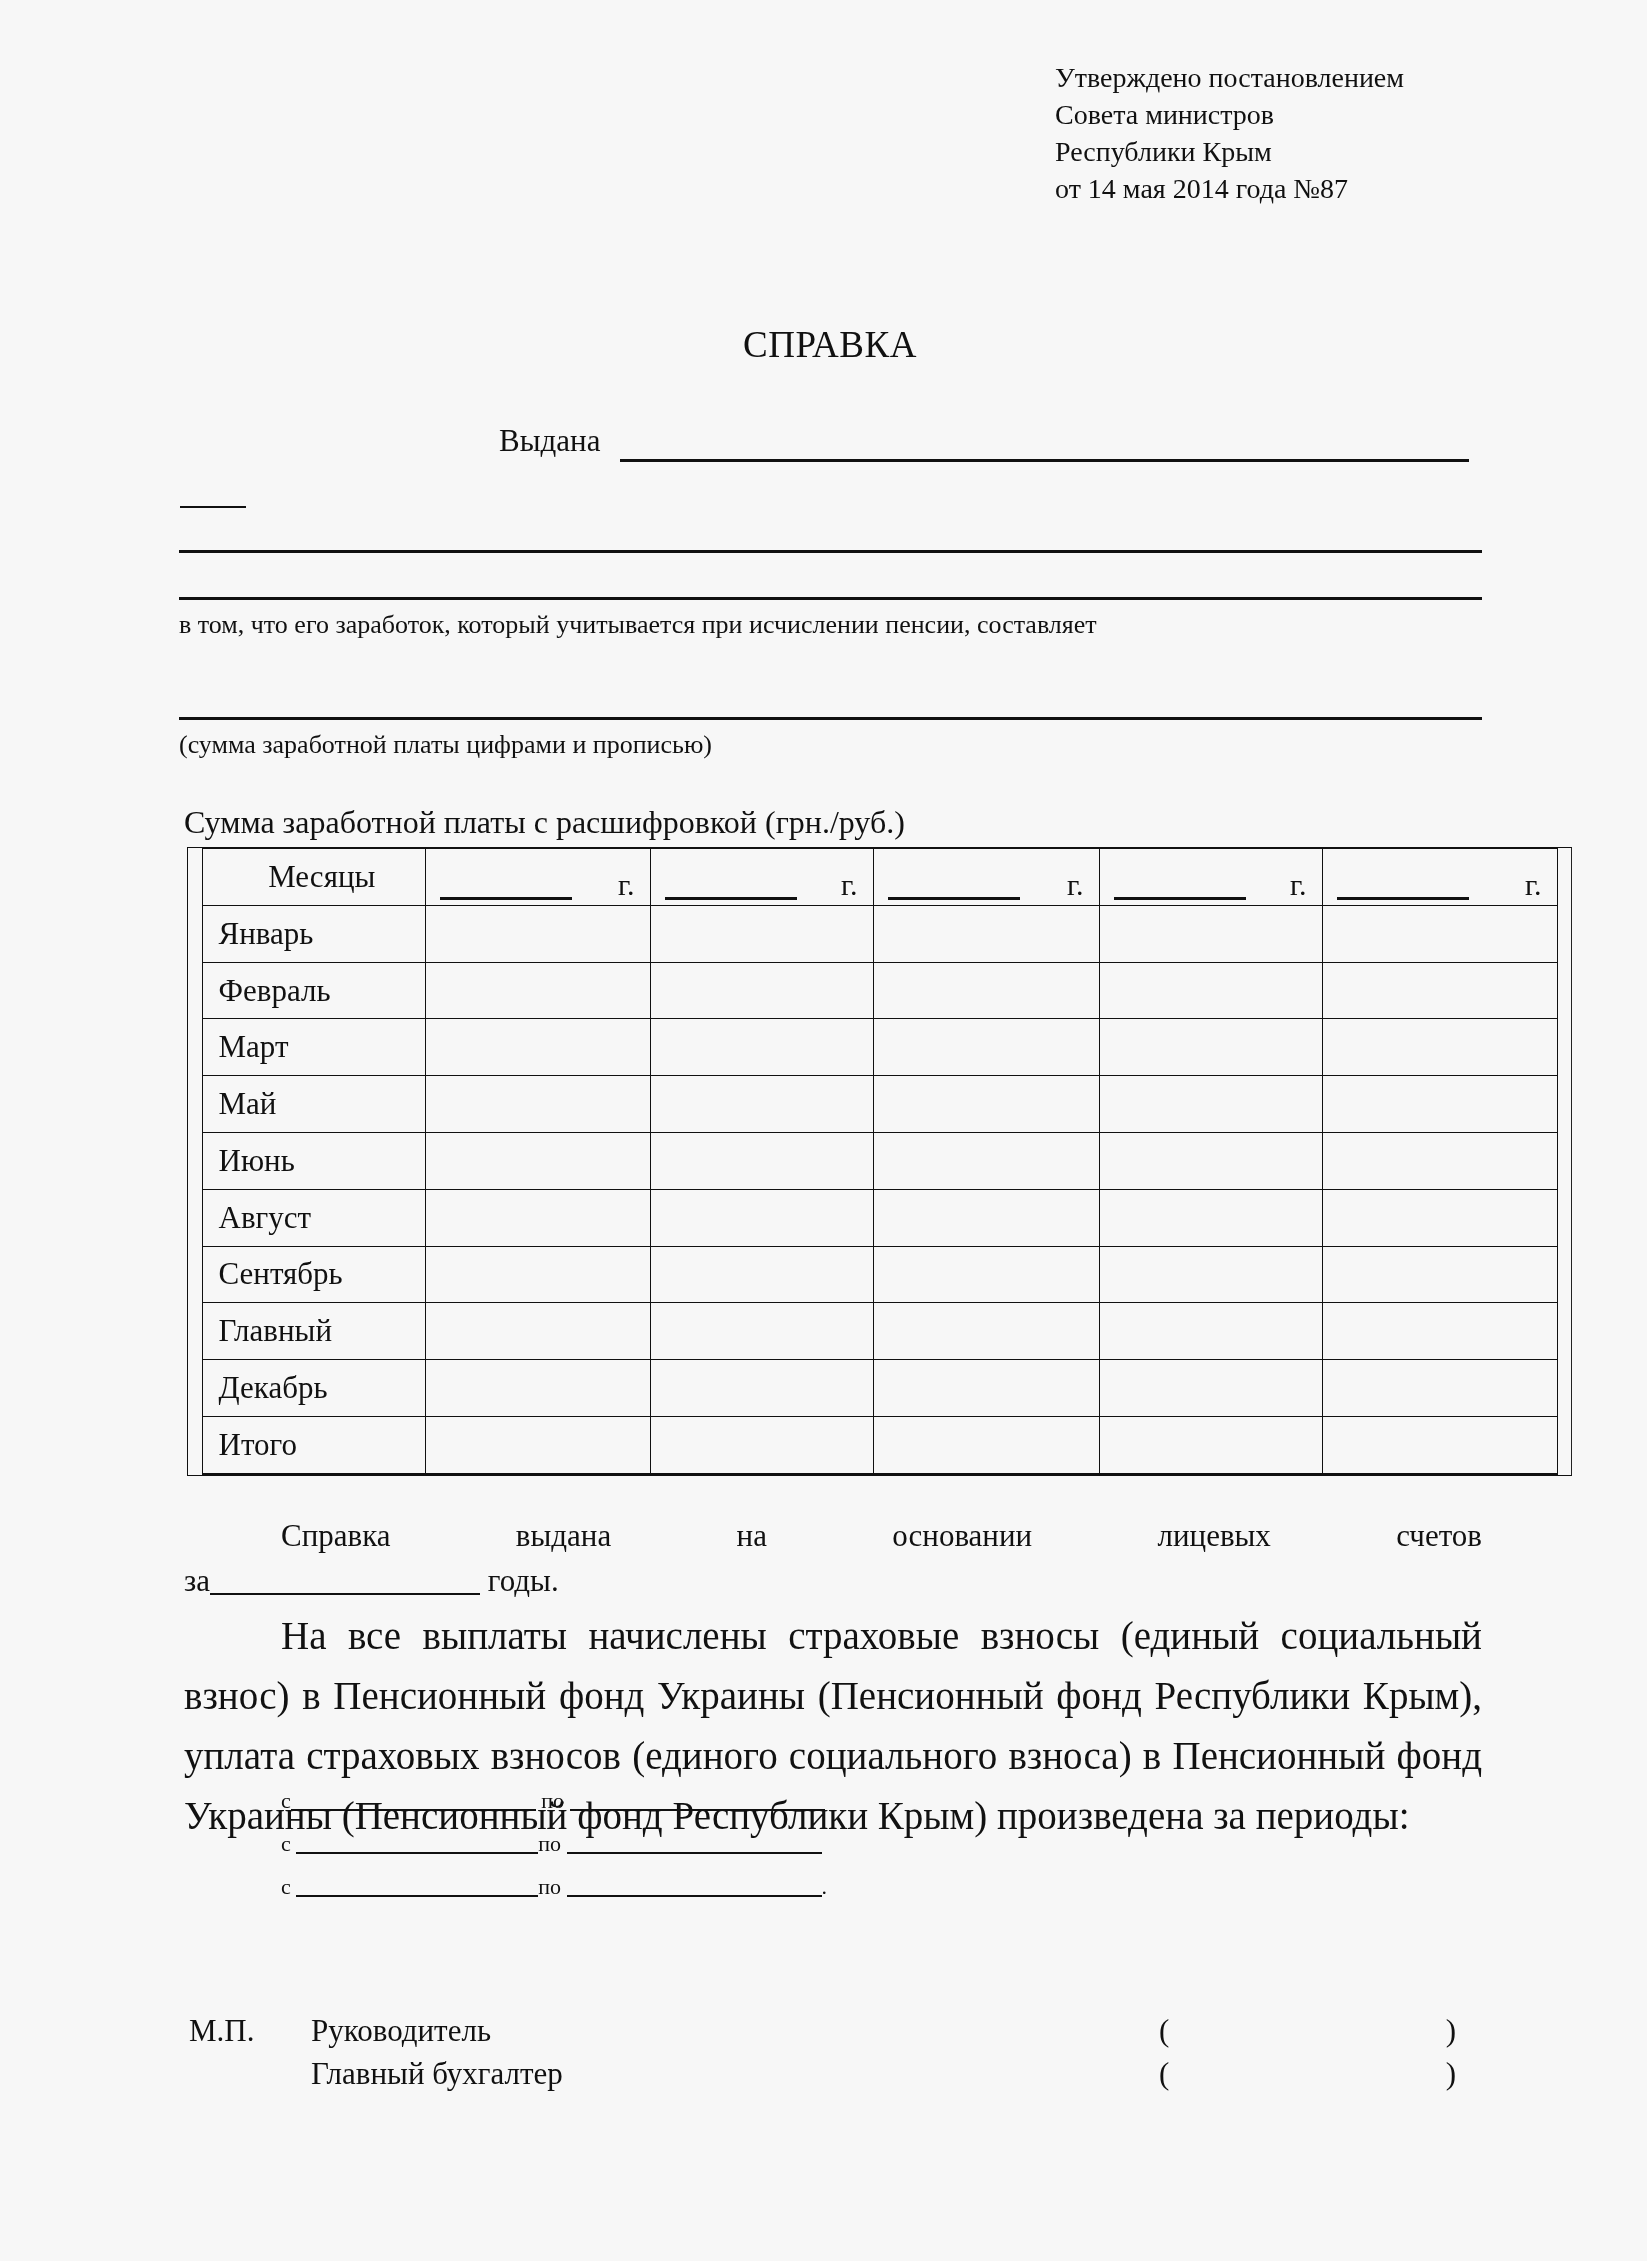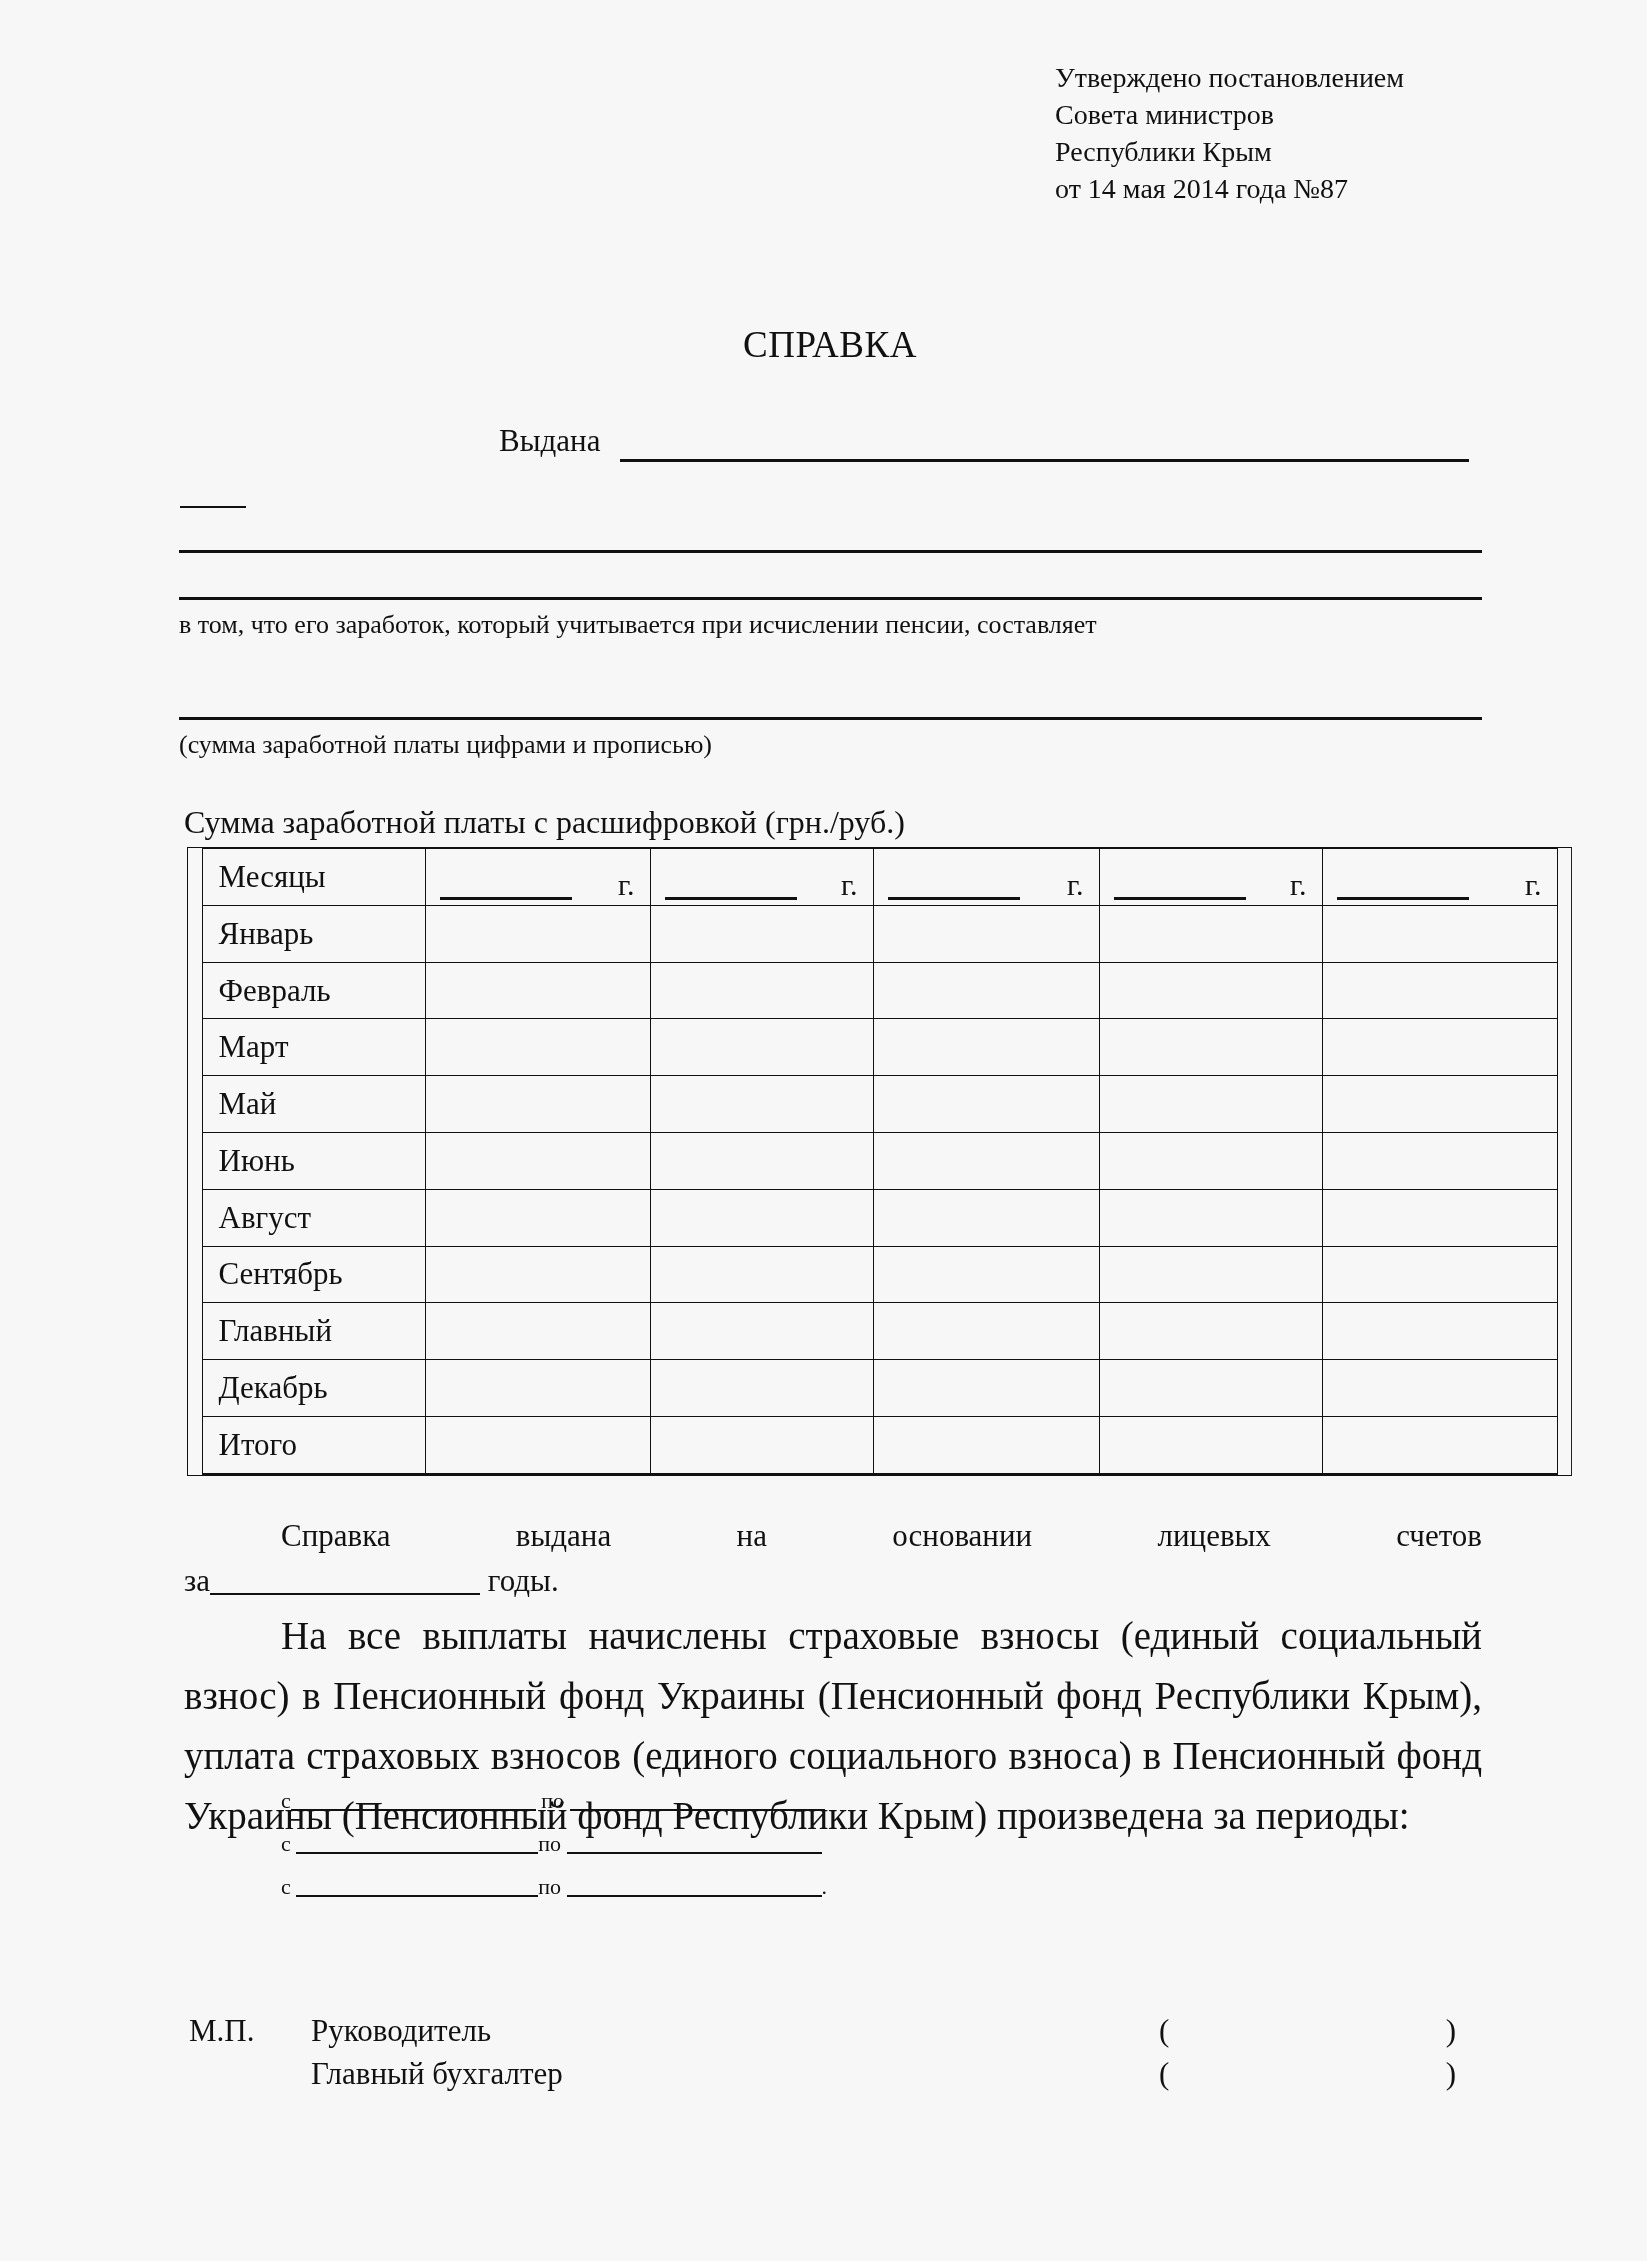--- a/index.html
+++ b/index.html
@@ -23,21 +23,21 @@
   .outer-frame { left: 187px; top: 847px; width: 1385px; height: 629px; border: 1.9px solid #111; border-right: 1.3px solid #222; box-sizing: border-box; }
   table.salary {
     position: absolute; left: 202px; top: 847px; width: 1354px; height: 629px;
     border-collapse: collapse; table-layout: fixed;
     font-size: 31px;
   }
   table.salary td {
     border: 1.6px solid #111; padding: 0 0 0 15.5px; height: 45px; vertical-align: middle;
     white-space: nowrap;
   }
-  table.salary tr:first-child td { border-top: 2.6px solid #111; }
+  table.salary tr:first-child td { border-top: 2.6px solid #111; text-align: center; }
   table.salary tr:last-child td { border-bottom: 3.2px solid #111; }
   table.salary td.year { position: relative; padding: 0; }
   table.salary td.year .yr-line { position: absolute; left: 14px; width: 132px; bottom: 5.2px; height: 2.6px; background: #111; }
   table.salary td.year .yr-suffix { position: absolute; right: 15.5px; bottom: 2.6px; font-size: 30px; }
 
   .para { left: 184px; width: 1298px; font-size: 39px; line-height: 60px; text-align: justify; }
   .para .indent { display: inline-block; width: 97px; }
   .period-row { left: 281px; font-size: 22px; white-space: nowrap; }
   .sig { font-size: 31px; white-space: nowrap; margin-top: 14px; }
 </style>

